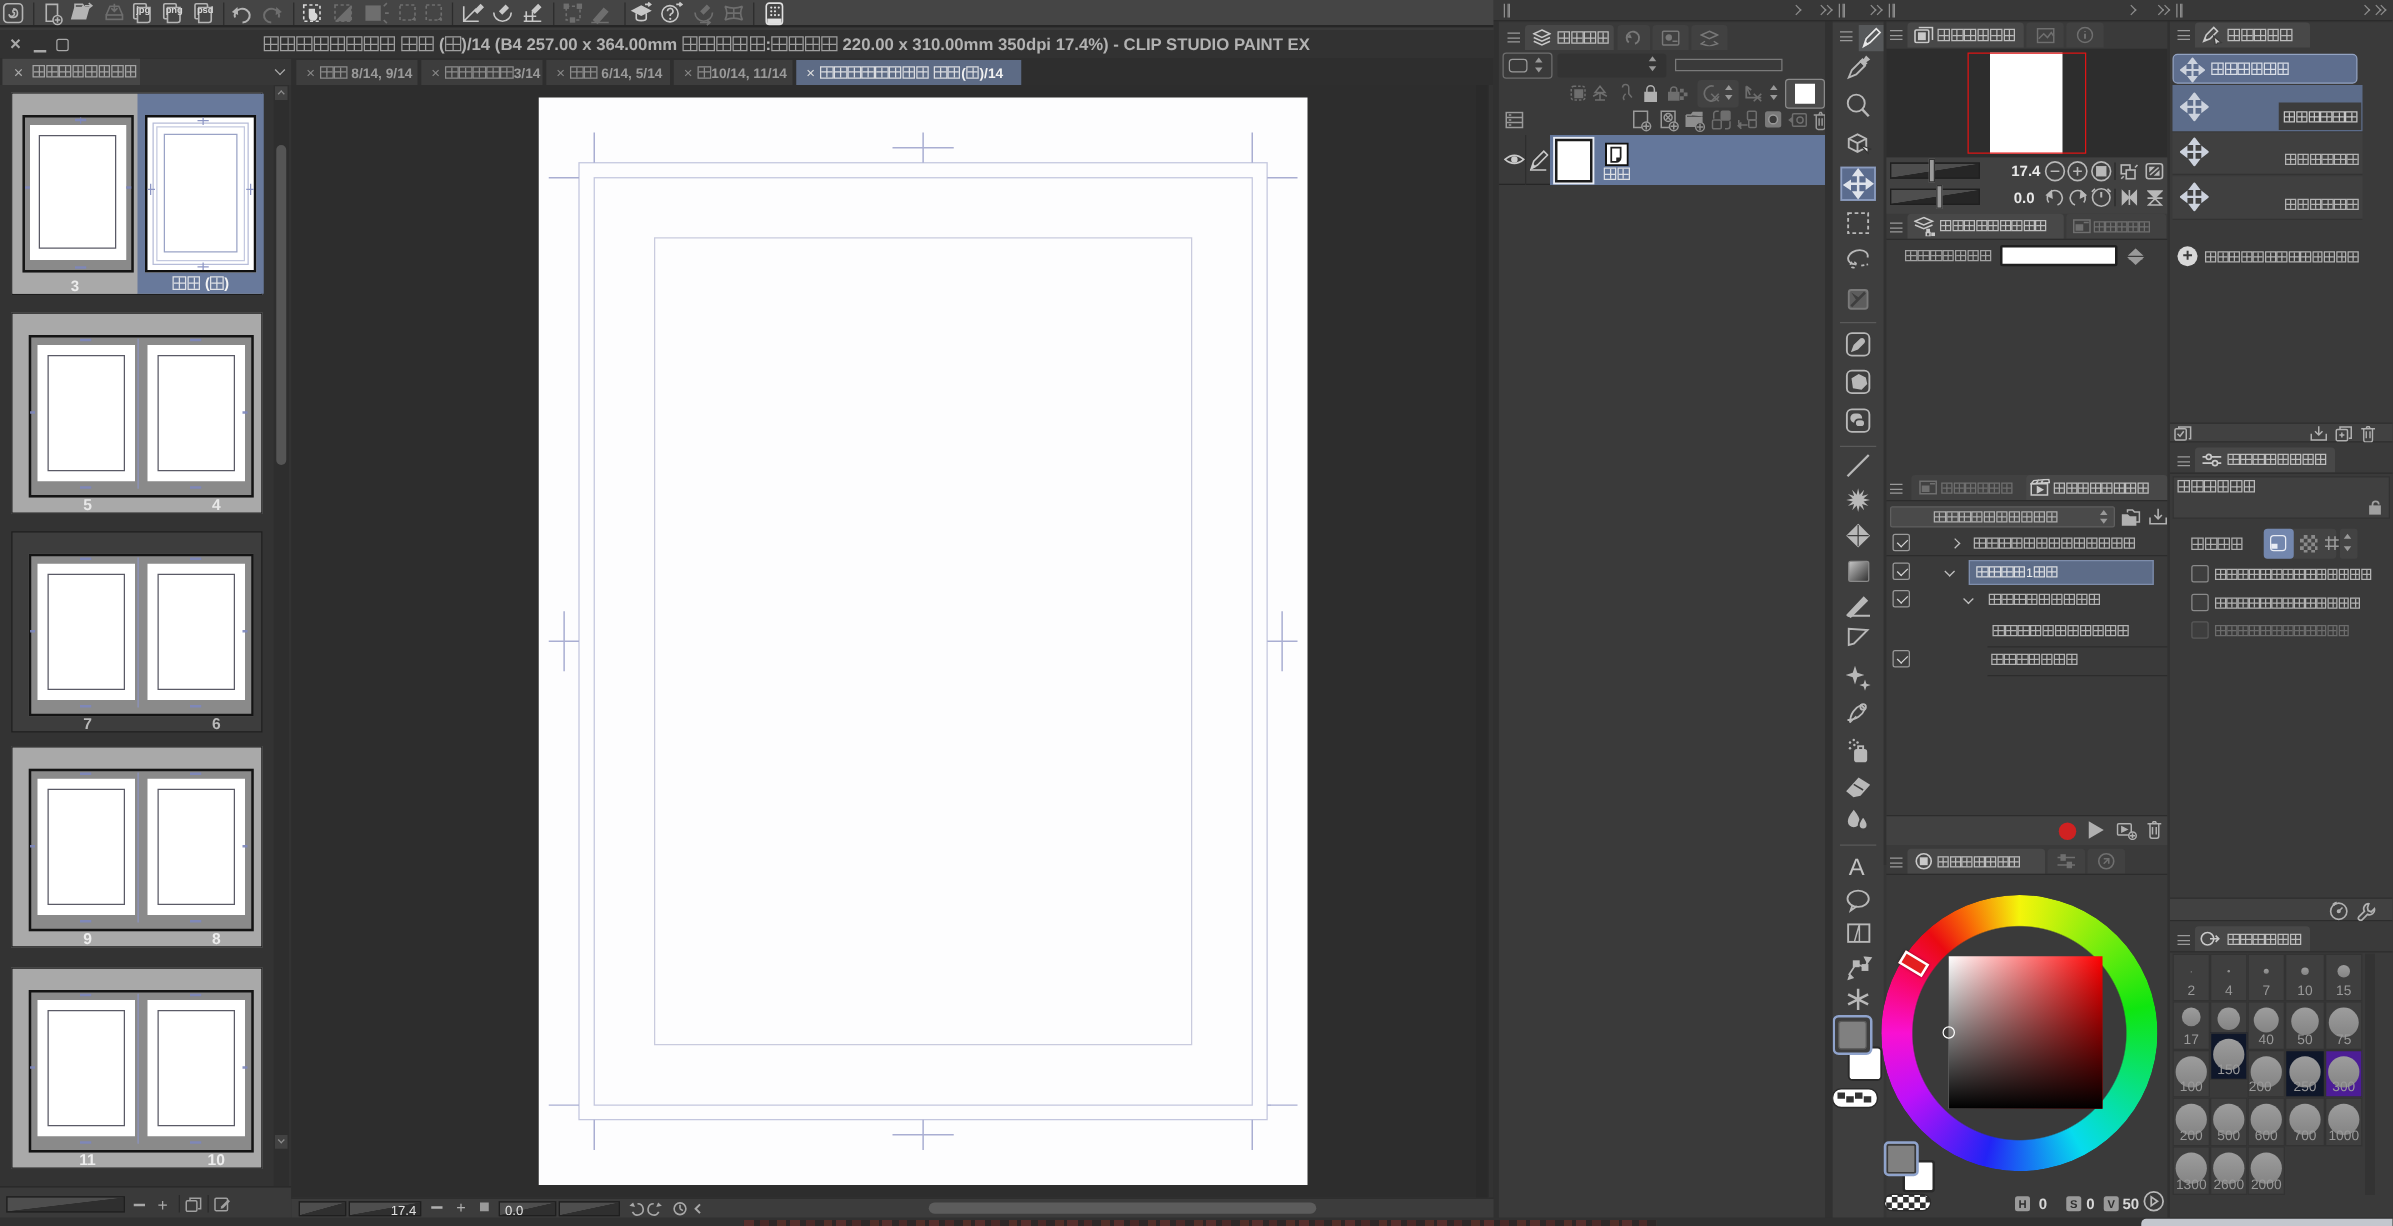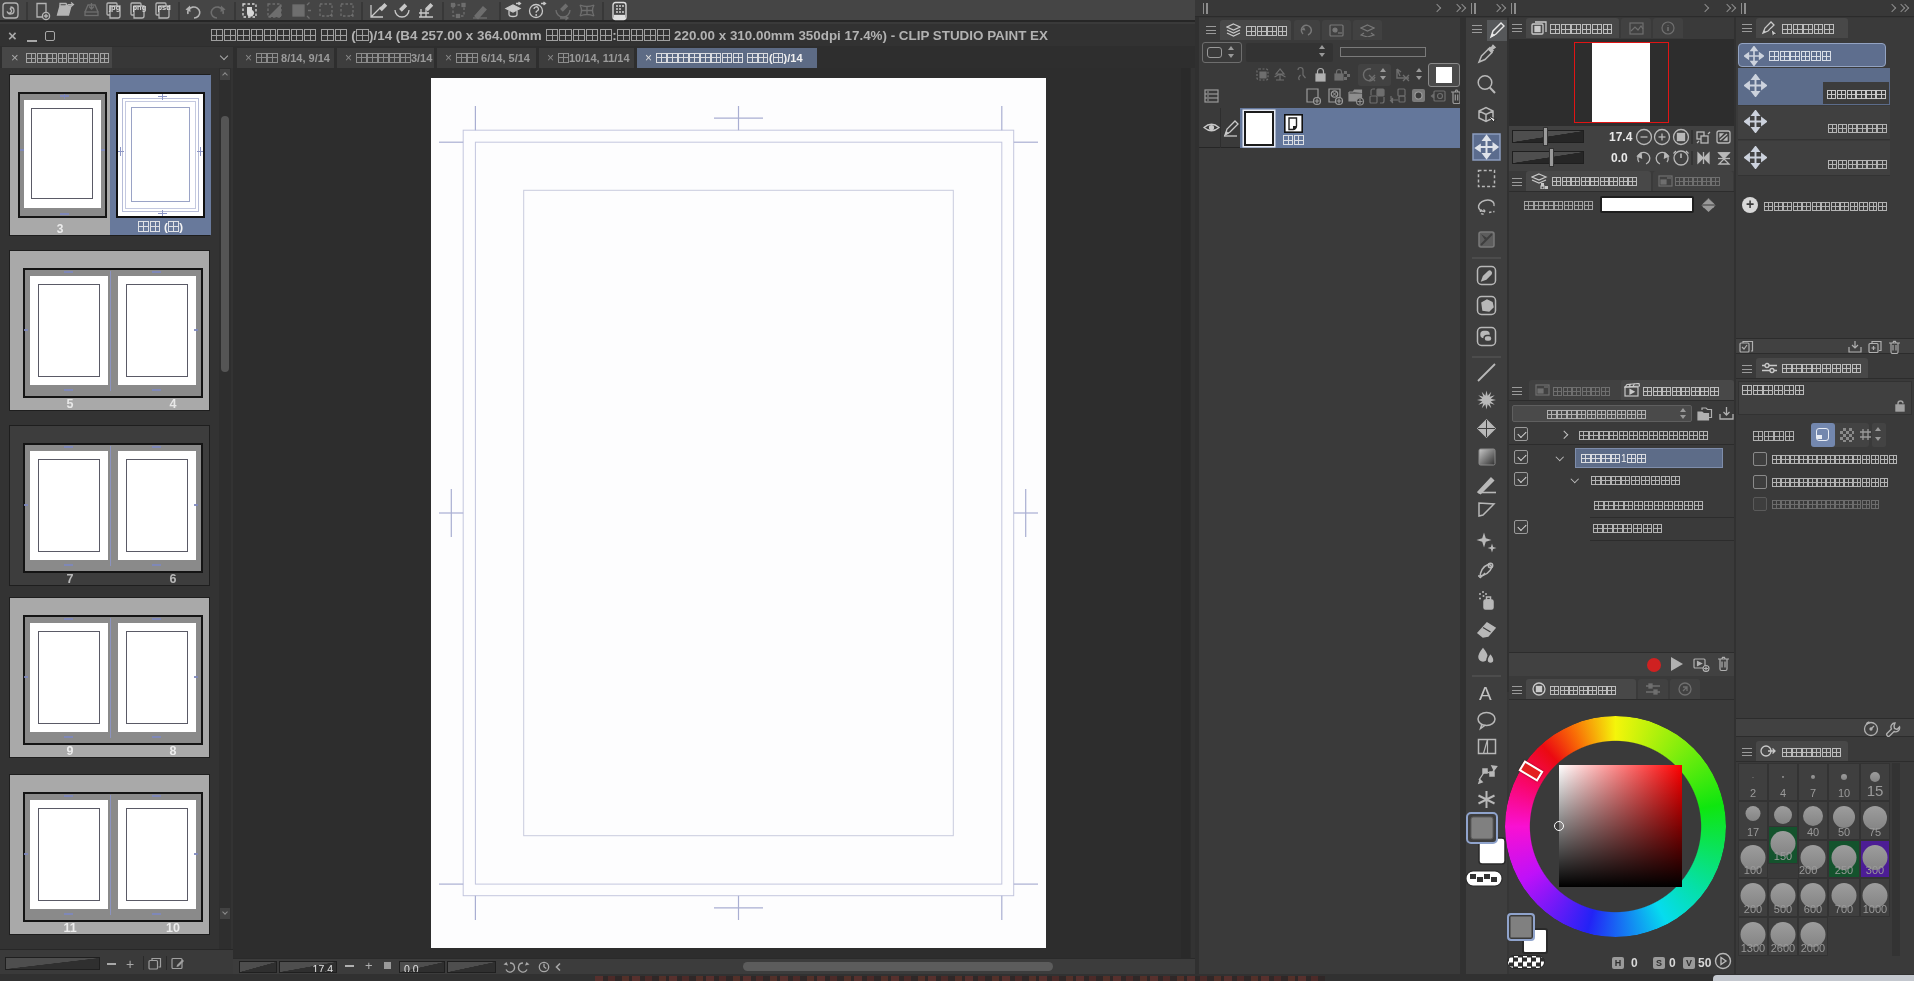--- a/index.html
+++ b/index.html
@@ -1145,21 +1145,21 @@
       <div class="abs" style="left:60px;top:0px;width:30px;height:38px;border:1px solid #333;background:#3f3f3f">
         <div class="abs" style="left:50%;top:11px;transform:translateX(-50%);width:4px;height:4px;border-radius:50%;background:linear-gradient(#9d9d9d,#848484)"></div>
         <div class="abs" style="left:0;bottom:1px;width:100%;text-align:center;color:#9a9a9a;font-size:11px">7</div>
       </div>
       <div class="abs" style="left:90px;top:0px;width:32px;height:38px;border:1px solid #333;background:#3f3f3f">
         <div class="abs" style="left:50%;top:10px;transform:translateX(-50%);width:6px;height:6px;border-radius:50%;background:linear-gradient(#9d9d9d,#848484)"></div>
         <div class="abs" style="left:0;bottom:1px;width:100%;text-align:center;color:#9a9a9a;font-size:11px">10</div>
       </div>
       <div class="abs" style="left:122px;top:0px;width:30px;height:38px;border:1px solid #333;background:#3f3f3f">
         <div class="abs" style="left:50%;top:8px;transform:translateX(-50%);width:10px;height:10px;border-radius:50%;background:linear-gradient(#9d9d9d,#848484)"></div>
-        <div class="abs" style="left:0;bottom:1px;width:100%;text-align:center;color:#9a9a9a;font-size:15px">15</div>
+        <div class="abs" style="left:0;bottom:1px;width:100%;text-align:center;color:#9a9a9a;font-size:11px">15</div>
       </div>
       <div class="abs" style="left:0px;top:38px;width:30px;height:39px;border:1px solid #333;background:#3f3f3f">
         <div class="abs" style="left:50%;top:4px;transform:translateX(-50%);width:15px;height:15px;border-radius:50%;background:linear-gradient(#9d9d9d,#848484)"></div>
         <div class="abs" style="left:0;bottom:1px;width:100%;text-align:center;color:#9a9a9a;font-size:11px">17</div>
       </div>
       <div class="abs" style="left:30px;top:38px;width:30px;height:39px;border:1px solid #333;background:#3f3f3f">
         <div class="abs" style="left:50%;top:4px;transform:translateX(-50%);width:18px;height:18px;border-radius:50%;background:linear-gradient(#9d9d9d,#848484)"></div>
         <div class="abs" style="left:0;bottom:1px;width:100%;text-align:center;color:#9a9a9a;font-size:11px">32</div>
       </div>
       <div class="abs" style="left:60px;top:38px;width:30px;height:39px;border:1px solid #333;background:#3f3f3f">
@@ -1171,29 +1171,29 @@
         <div class="abs" style="left:0;bottom:1px;width:100%;text-align:center;color:#9a9a9a;font-size:11px">50</div>
       </div>
       <div class="abs" style="left:122px;top:38px;width:30px;height:39px;border:1px solid #333;background:#3f3f3f">
         <div class="abs" style="left:50%;top:4px;transform:translateX(-50%);width:24px;height:24px;border-radius:50%;background:linear-gradient(#9d9d9d,#848484)"></div>
         <div class="abs" style="left:0;bottom:1px;width:100%;text-align:center;color:#9a9a9a;font-size:11px">75</div>
       </div>
       <div class="abs" style="left:0px;top:77px;width:30px;height:38px;border:1px solid #333;background:#3f3f3f">
         <div class="abs" style="left:50%;top:4px;transform:translateX(-50%);width:25px;height:25px;border-radius:50%;background:linear-gradient(#9d9d9d,#848484)"></div>
         <div class="abs" style="left:0;bottom:1px;width:100%;text-align:center;color:#9a9a9a;font-size:11px">100</div>
       </div>
-      <div class="abs" style="left:30px;top:63px;width:30px;height:38px;border:1px solid #333;background:#14532d">
+      <div class="abs" style="left:30px;top:63px;width:30px;height:38px;border:1px solid #333;background:#0f172a">
         <div class="abs" style="left:50%;top:4px;transform:translateX(-50%);width:25px;height:25px;border-radius:50%;background:linear-gradient(#9d9d9d,#848484)"></div>
         <div class="abs" style="left:0;bottom:1px;width:100%;text-align:center;color:#9a9a9a;font-size:11px">150</div>
       </div>
       <div class="abs" style="left:60px;top:77px;width:30px;height:38px;border:1px solid #333;background:#3f3f3f">
         <div class="abs" style="left:50%;top:4px;transform:translateX(-50%);width:25px;height:25px;border-radius:50%;background:linear-gradient(#9d9d9d,#848484)"></div>
         <div class="abs" style="left:0;bottom:1px;width:100%;text-align:left;color:#9a9a9a;font-size:11px">200</div>
       </div>
-      <div class="abs" style="left:90px;top:77px;width:32px;height:38px;border:1px solid #333;background:#14532d">
+      <div class="abs" style="left:90px;top:77px;width:32px;height:38px;border:1px solid #333;background:#0f172a">
         <div class="abs" style="left:50%;top:4px;transform:translateX(-50%);width:25px;height:25px;border-radius:50%;background:linear-gradient(#9d9d9d,#848484)"></div>
         <div class="abs" style="left:0;bottom:1px;width:100%;text-align:center;color:#9a9a9a;font-size:11px">250</div>
       </div>
       <div class="abs" style="left:122px;top:77px;width:30px;height:38px;border:1px solid #333;background:#4c1d95">
         <div class="abs" style="left:50%;top:4px;transform:translateX(-50%);width:25px;height:25px;border-radius:50%;background:linear-gradient(#9d9d9d,#848484)"></div>
         <div class="abs" style="left:0;bottom:1px;width:100%;text-align:center;color:#9a9a9a;font-size:11px">300</div>
       </div>
       <div class="abs" style="left:0px;top:115px;width:30px;height:39px;border:1px solid #333;background:#3f3f3f">
         <div class="abs" style="left:50%;top:4px;transform:translateX(-50%);width:25px;height:25px;border-radius:50%;background:linear-gradient(#9d9d9d,#848484)"></div>
         <div class="abs" style="left:0;bottom:1px;width:100%;text-align:center;color:#9a9a9a;font-size:11px">200</div>

